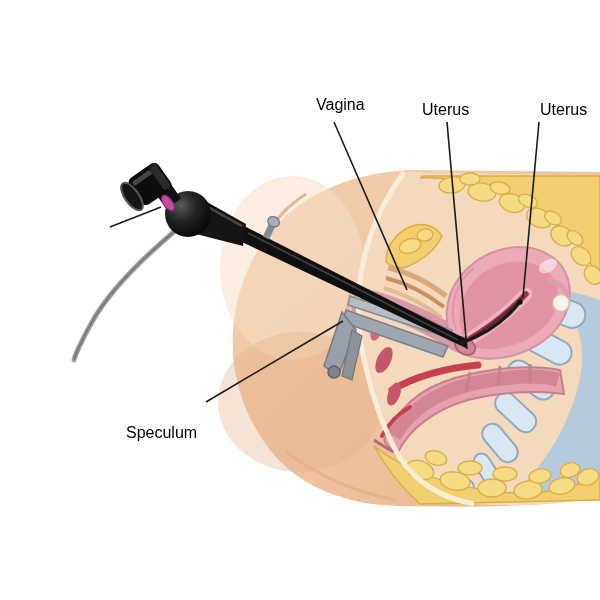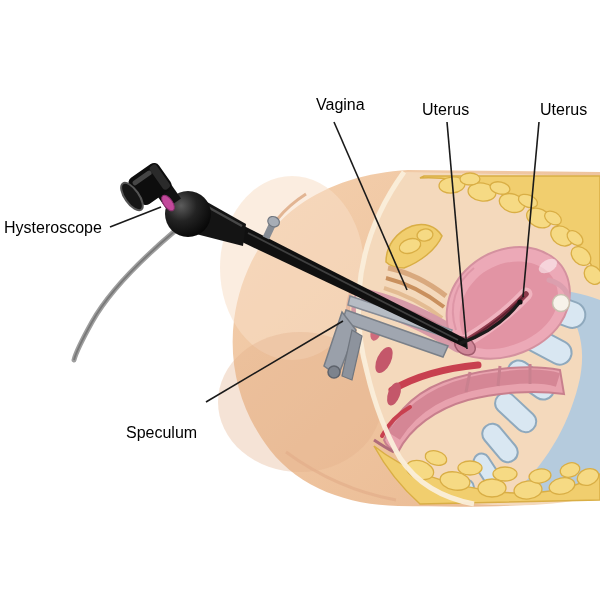--- a/index.html
+++ b/index.html
@@ -206,16 +206,15 @@
     <path class="leader" d="M447,122 L467,349"></path>
     <path class="leader" d="M539,122 L523,297"></path>
     <path class="leader" d="M110,227 L161,207"></path>
     <path class="leader" d="M206,402 L343,321"></path>
   </g>
 </svg>
 
 <div class="anno" style="left:316px;top:96px">Vagina</div>
 <div class="anno" style="left:422px;top:101px">Uterus</div>
 <div class="anno" style="left:540px;top:101px">Uterus</div>
-<div class="anno" style="left:4px;top:219px">Hysteroscope</div>
 <div class="anno" style="left:126px;top:424px">Speculum</div>
 
 </div>
 
 </body></html>

